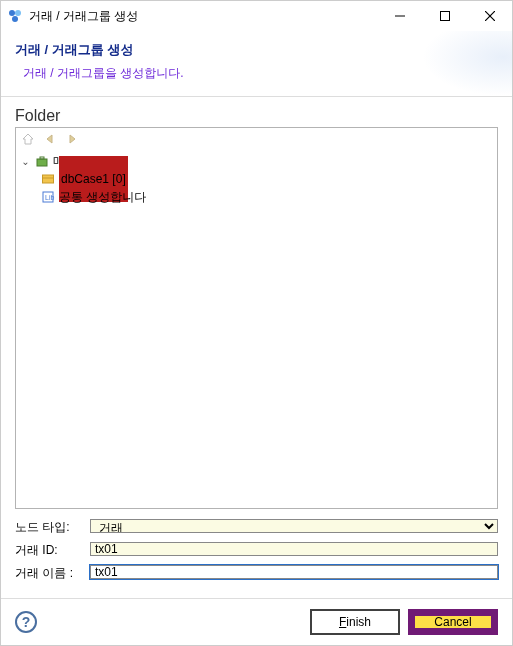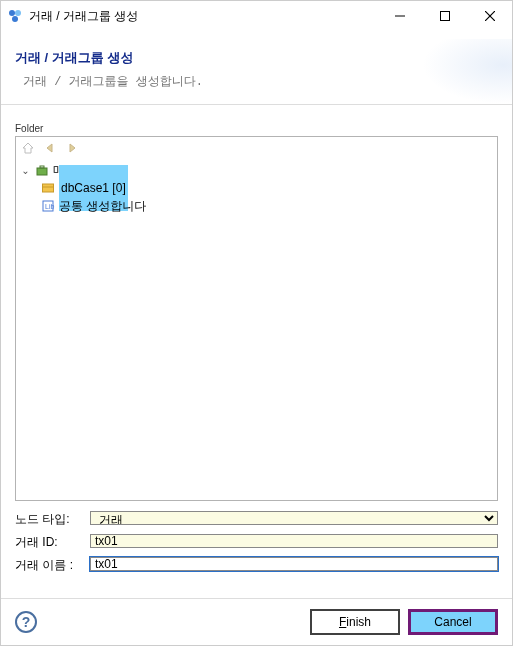--- a/index.html
+++ b/index.html
@@ -11,21 +11,20 @@
       height: 646px;
       overflow: hidden;
     }
     .window {
       width: 513px;
       height: 646px;
       background: #fff;
       border: 1px solid #ccc;
       display: flex;
       flex-direction: column;
-      gap: 8px;
     }
     .titlebar {
       display: flex;
       align-items: center;
       height: 30px;
       padding: 0 0 0 6px;
       background: #fff;
     }
     .titlebar-icon {
       width: 16px; height: 16px;
@@ -46,29 +45,29 @@
     }
     .header::after {
       content: "";
       position: absolute;
       right: 0; top: 0; bottom: 0;
       width: 90px;
       background: radial-gradient(ellipse at 90% 40%, rgba(100,150,220,0.15), transparent 70%);
       pointer-events: none;
     }
     .header-title { font-size: 13px; font-weight: bold; color: #132b8a; margin-bottom: 6px; }
-    .header-sub { font-size: 12px; color: #737373; padding-left: 8px; font-family: Liberation Mono, monospace; }
+    .header-sub { font-size: 12px; color: #6d28d9; padding-left: 8px; }
     .body {
       flex: 1;
       padding: 10px 14px 0 14px;
       display: flex;
       flex-direction: column;
       background: #fff;
     }
-    .folder-label { font-size: 10px; color: #333; margin-bottom: 2px; }
+    .folder-label { font-size: 16px; color: #333; margin-bottom: 2px; }
     .tree-panel {
       border: 1px solid #b3b3b3;
       background: #fff;
       flex: 1;
       min-height: 260px;
       display: flex;
       flex-direction: column;
     }
     .tree-toolbar {
       display: flex;
@@ -85,21 +84,21 @@
     .tree-row {
       display: flex;
       align-items: center;
       height: 18px;
       gap: 3px;
       padding-left: 2px;
     }
     .indent1 { padding-left: 22px; }
     .twisty { width:11px; color:#555; font-size:10px; text-align:center;}
     .node-icon { width:16px;height:16px;display:flex;align-items:center;justify-content:center;}
-    .sel { background:#7dd3fc; padding:16px 2px;}
+    .sel { background:#b91c1c; padding:16px 2px;}
     .form {
       margin-top: 10px;
       margin-bottom: 10px;
     }
     .form-row {
       display: flex;
       align-items: flex-start;
       margin-bottom: 6px;
     }
     .form-label { width: 75px; font-size:12px; color:#000; }
@@ -132,22 +131,22 @@
       color: #4a6fa0;
       display:flex;align-items:center;justify-content:center;
       font-weight:bold;
       font-size:14px;
     }
     .spacer { flex: 1; }
     .btn {
       width: 90px;
       height: 26px;
       margin-left: 8px;
-      background: #7dd3fc;
-      border: 3px solid #701a75;
+      background: #fde047;
+      border: 7px solid #701a75;
       font-size:12px;
       display:flex;align-items:center;justify-content:center;
     }
     .btn.primary {
       border: 2px solid #404040;
       background: #fff;
     }
     .underline-first::first-letter { text-decoration: underline; }
   </style>
 </head>

